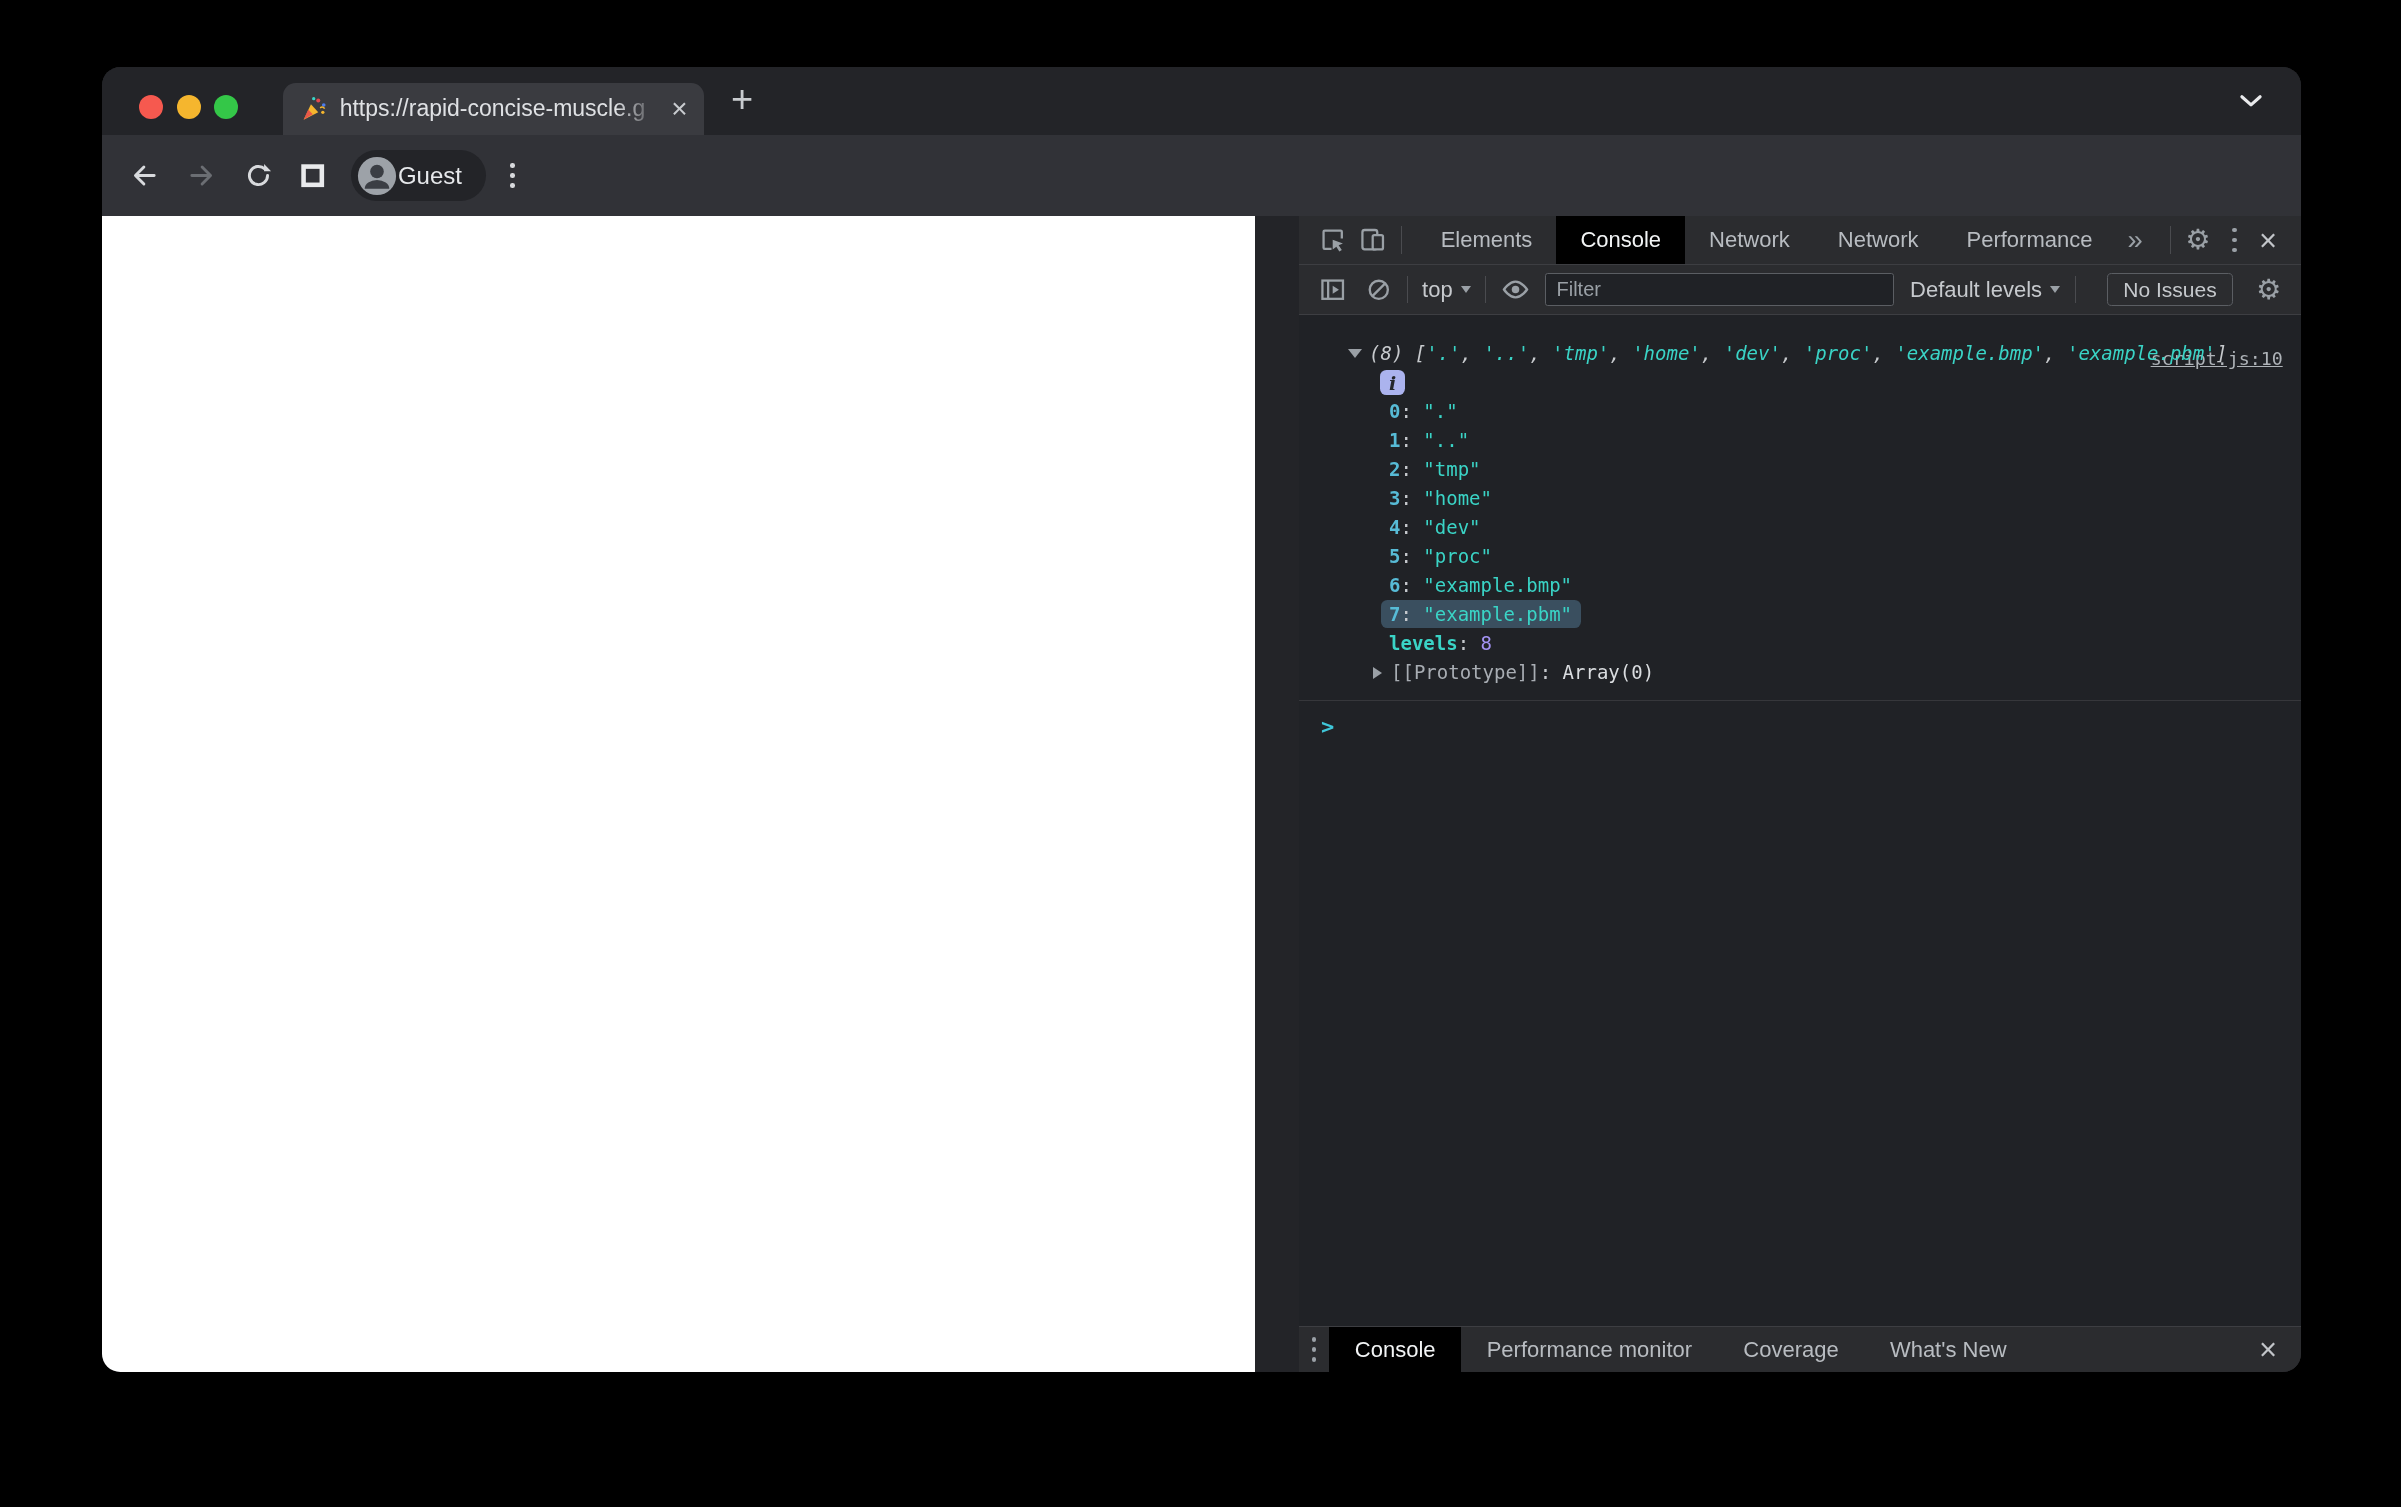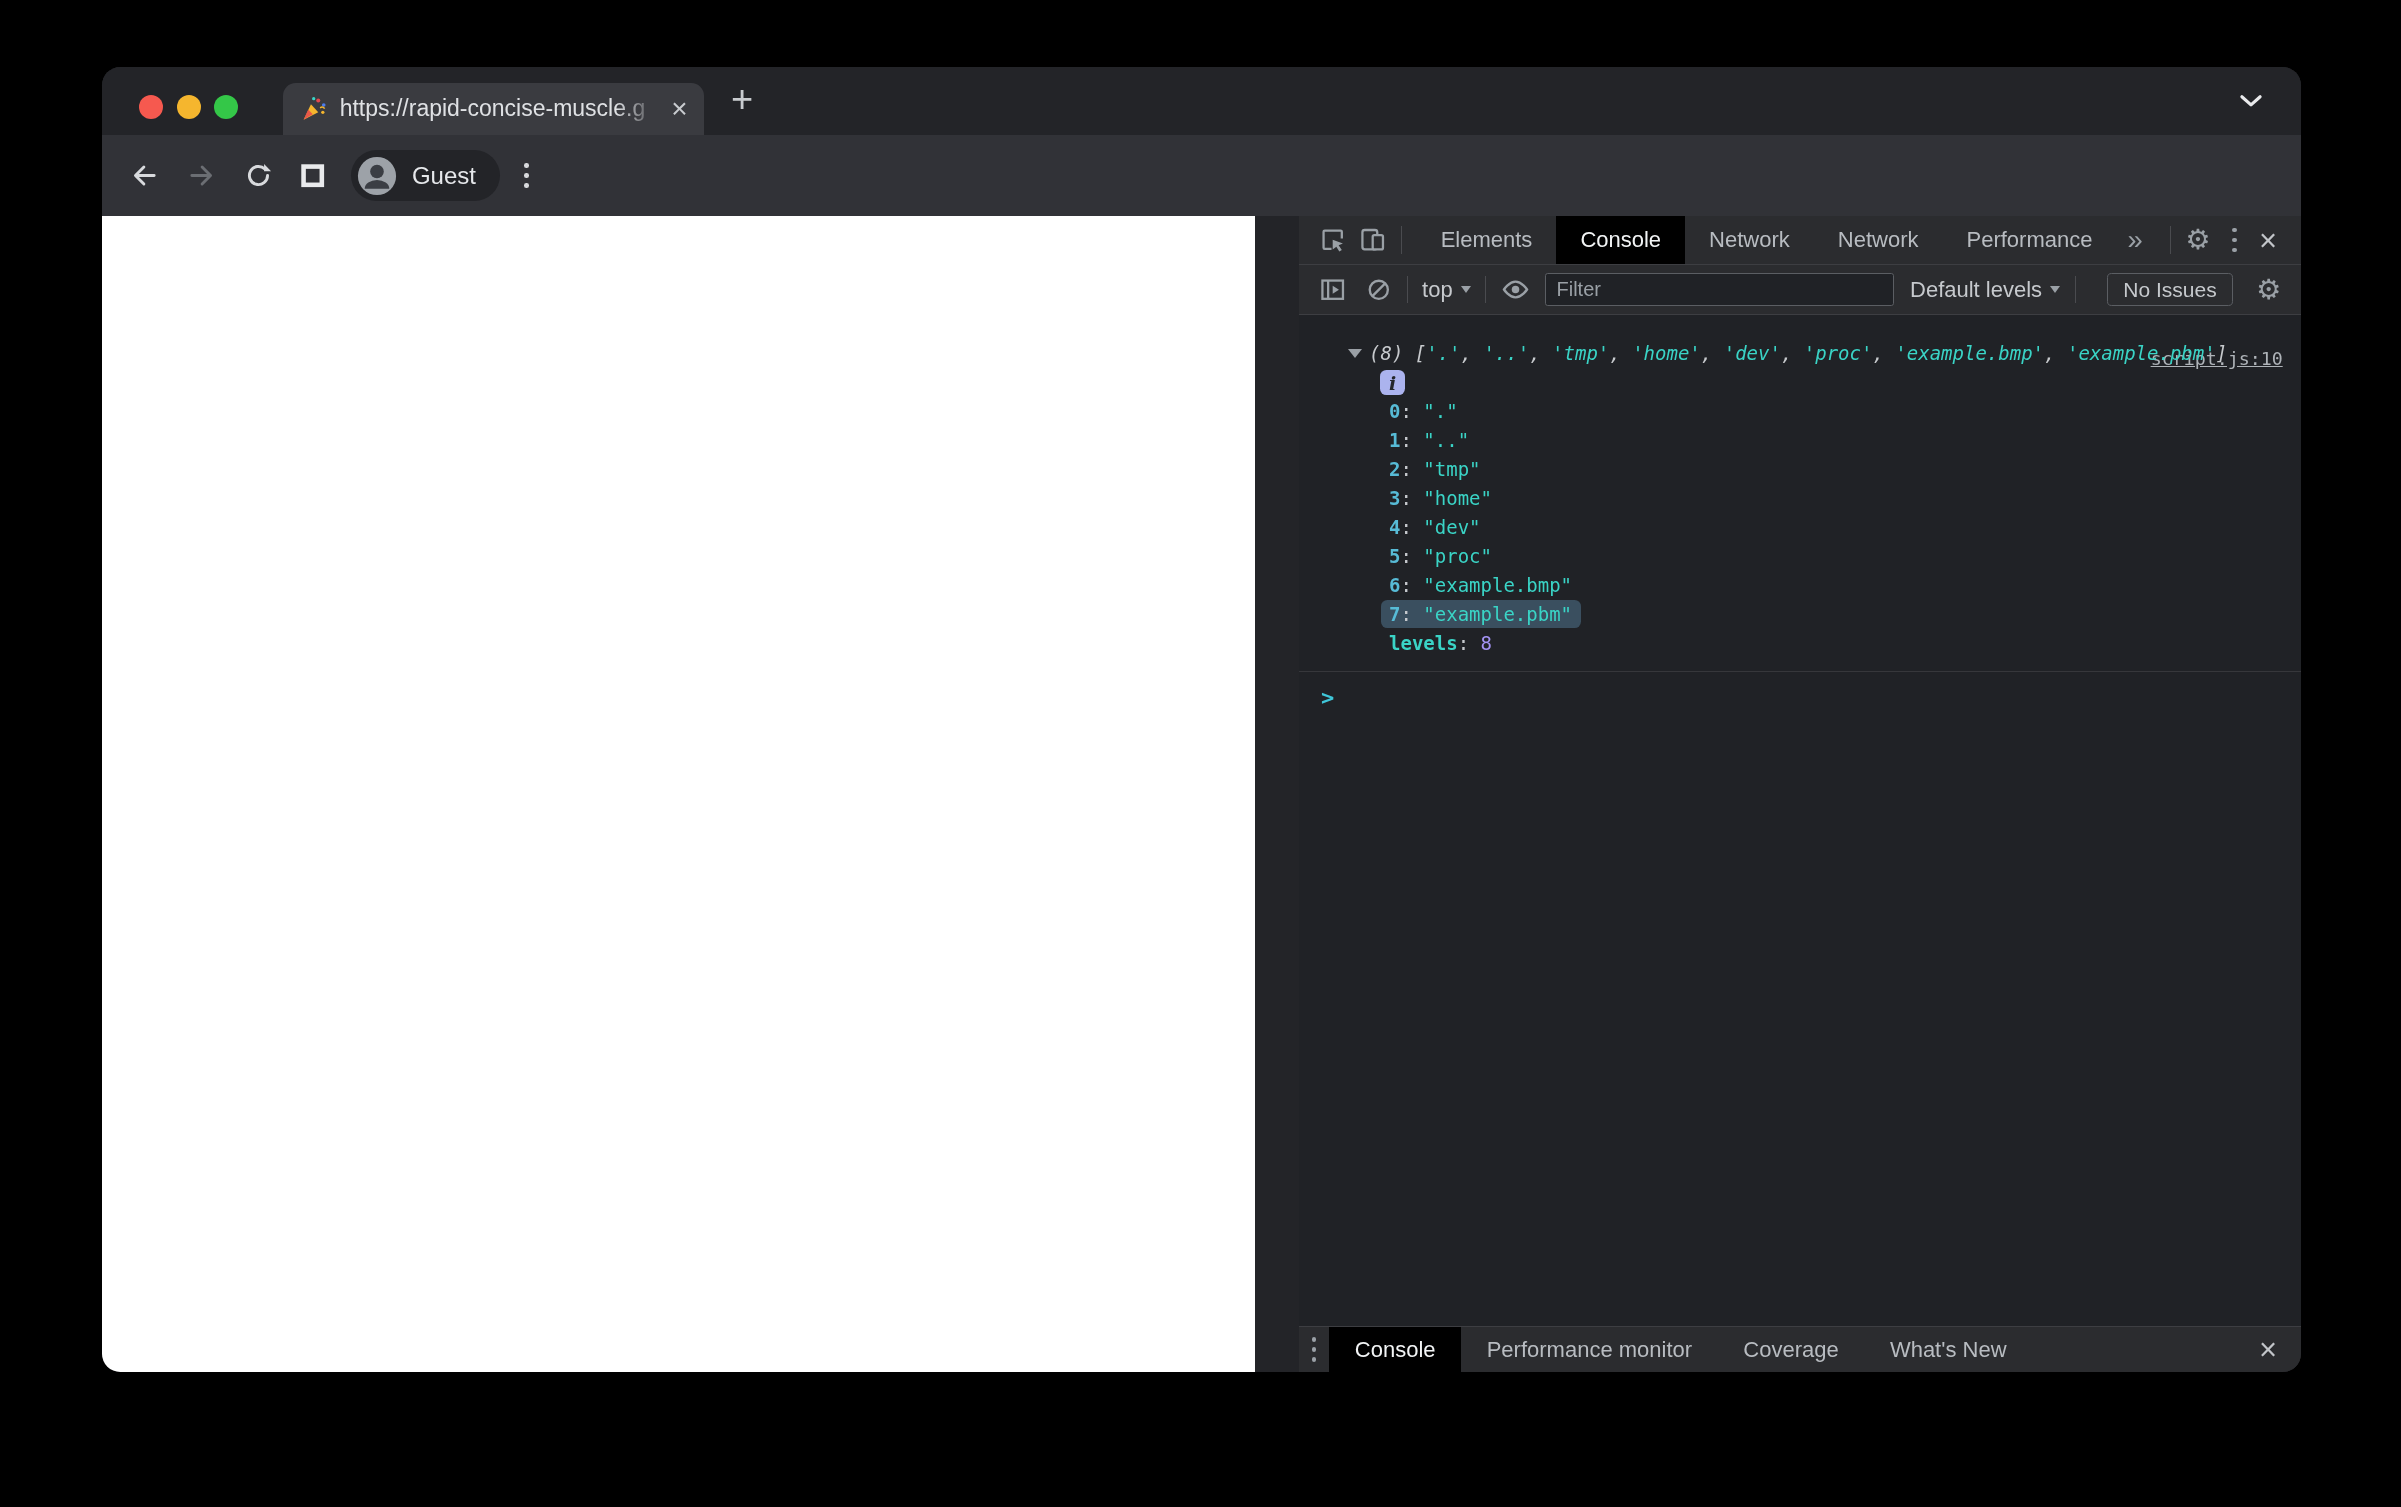--- a/index.html
+++ b/index.html
@@ -36,21 +36,21 @@
   .btoolbar { height:81px; background:#313237; display:flex; align-items:center;
               padding:0 31px 0 27.4px; flex:none; }
   .nav-ic { width:31px; height:31px; margin-right:25.6px; flex:none; display:flex;
             align-items:center; justify-content:center; }
   .omnibox { flex:1; height:51px; border-radius:25.6px; background:#1E1F24;
              display:flex; align-items:center; padding:0 24px; gap:16.5px;
              margin-left:9.1px; margin-right:25.6px; min-width:0; }
   .url { font-size:25px; color:#E6E8EB; white-space:nowrap; }
   .sidepanel { margin-right:24px; display:flex; }
   .guest-pill { height:51px; border-radius:25.6px; background:#232428;
-                display:flex; align-items:center; gap:15px; padding:0 24px 0 6.4px; }
+                display:flex; align-items:center; gap:1px; padding:0 24px 0 6.4px; }
   .guest-label { font-size:24px; color:#E6E8EB; }
   .vdots { display:inline-flex; flex-direction:column; gap:5.5px; }
   .vdots i { width:4.6px; height:4.6px; border-radius:50%; background:currentColor; display:block; }
   .browser-menu { color:#D8DADD; margin-left:24px; }
 
   
   .content { flex:1; display:flex; min-height:0;gap:44px; }
   .page { width:1153px; flex:none; background:#FFFFFF; }
   .devtools { flex:1; display:flex; flex-direction:column; background:#202226; min-width:0; }
 
@@ -301,20 +301,24 @@
               <div class="entry"><span class="idx">2</span><span class="colon">: </span><span class="val">"tmp"</span></div>
               <div class="entry"><span class="idx">3</span><span class="colon">: </span><span class="val">"home"</span></div>
               <div class="entry"><span class="idx">4</span><span class="colon">: </span><span class="val">"dev"</span></div>
               <div class="entry"><span class="idx">5</span><span class="colon">: </span><span class="val">"proc"</span></div>
               <div class="entry"><span class="idx">6</span><span class="colon">: </span><span class="val">"example.bmp"</span></div>
               <div class="entry"><span class="hl-span"><span class="idx">7</span><span class="colon">: </span><span class="val">"example.pbm"</span></span></div>
             </div>
           <div class="length-row">
             <span class="len-key">levels</span><span class="colon">: </span><span class="num">8</span>
           </div>
+          <div class="proto-row">
+            <span class="tri-right"></span>
+            <span class="proto-key">[[Prototype]]</span><span class="colon">: </span><span class="proto-val">Array(0)</span>
+          </div>
         </div>
         <div class="prompt">
           <span class="prompt-chev">&gt;</span>
         </div>
       </div>
 
       <div class="drawer">
         <span class="vdots drawer-menu">
             <i></i>
             <i></i>

